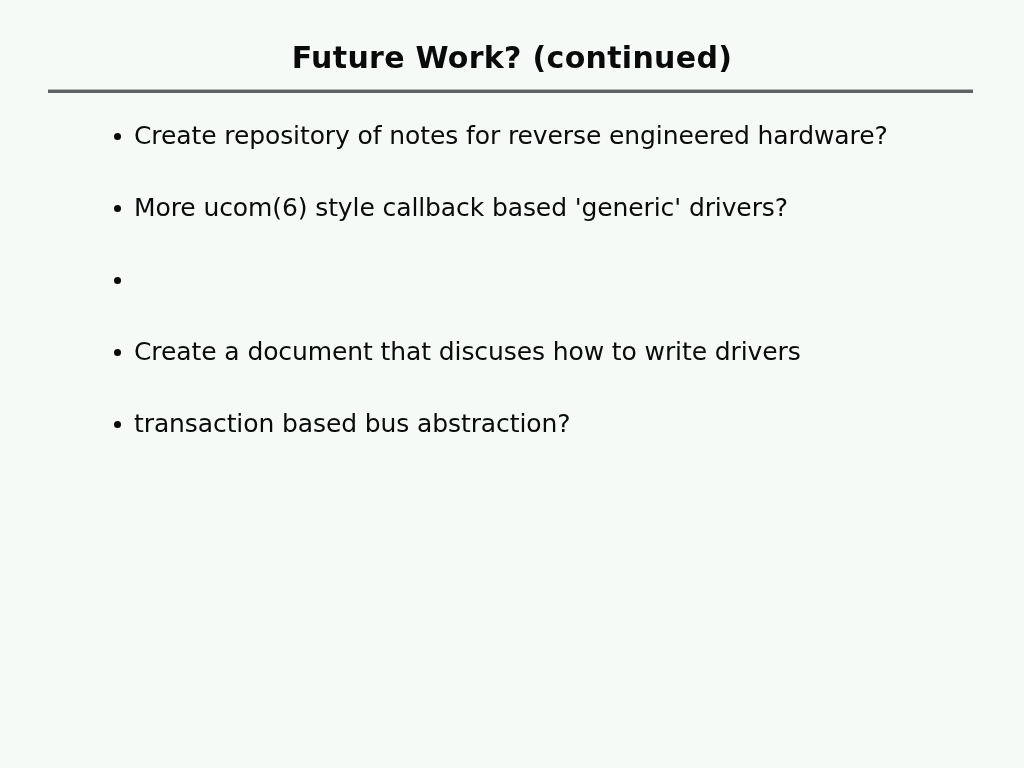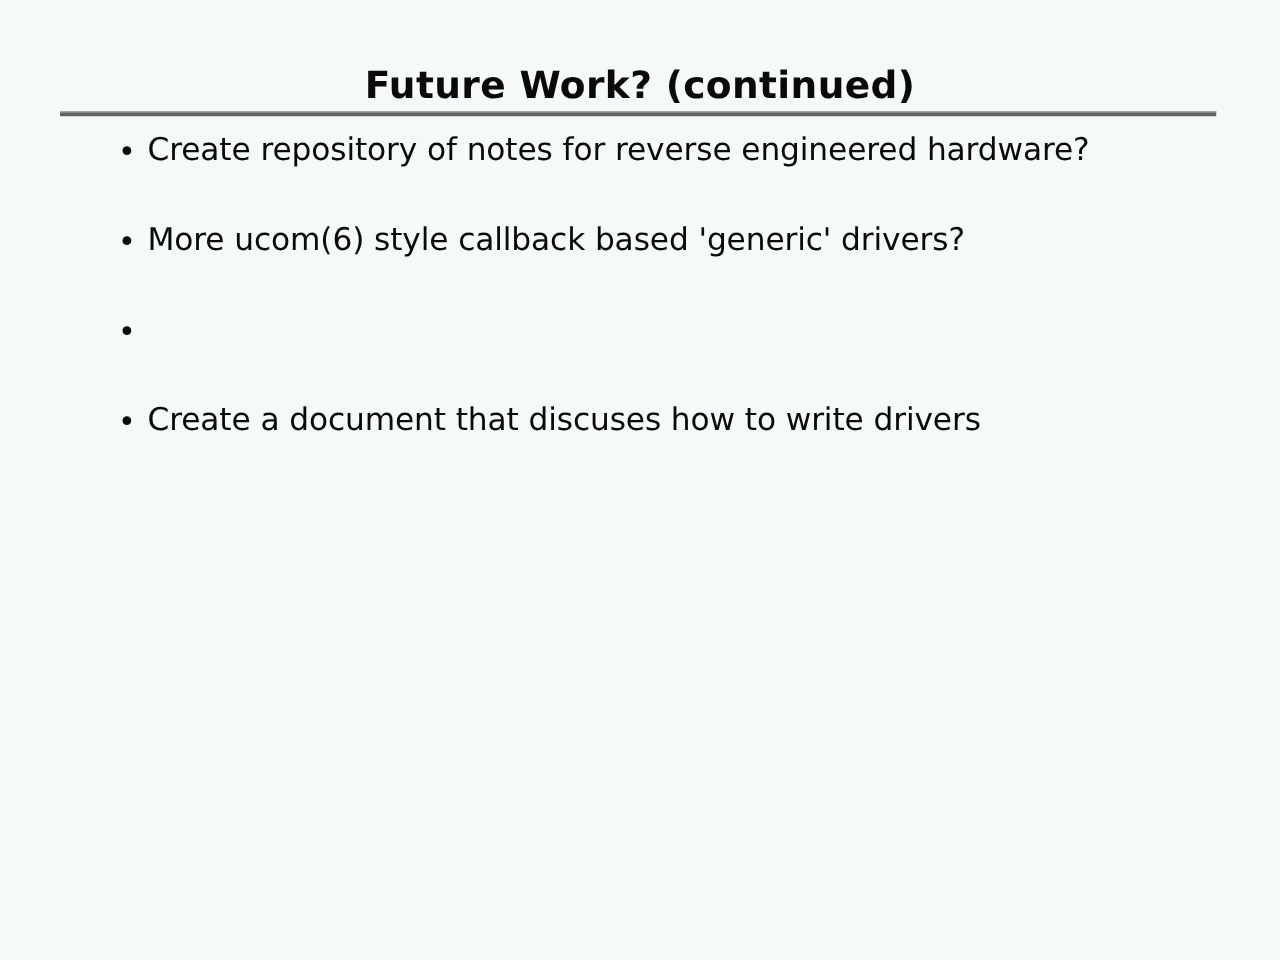--- a/index.html
+++ b/index.html
@@ -17,21 +17,21 @@
   .slide {
     position: relative;
     width: 1024px;
     height: 768px;
     background: #f5faf7;
     box-sizing: border-box;
   }
 
   .slide-title {
     position: absolute;
-    top: 51px;
+    top: 40px;
     left: 0;
     width: 1024px;
     text-align: center;
     font-family: "DejaVu Sans", sans-serif;
     font-size: 30px;
     font-weight: bold;
     color: #0a0a0a;
     letter-spacing: 0.3px;
     line-height: 36px;
     white-space: nowrap;
@@ -46,21 +46,21 @@
     background: #5c6362;
     border-top: 1px solid #aeb5b2;
     box-sizing: border-box;
   }
 
   .bullet-list {
     position: absolute;
     left: 96px;
     top: 104px;
     width: 900px;
-    margin: 0;
+    margin: 16px;
     padding: 0;
     list-style: none;
   }
 
   .bullet-item {
     position: relative;
     height: 72px;
     padding-left: 22px;
     font-family: "DejaVu Sans", sans-serif;
     font-size: 25px;
@@ -111,16 +111,20 @@
       <span class="bullet-marker"></span>
     </li>
 
 
     <li class="bullet-item">
       <span class="bullet-marker"></span>
       <span class="bullet-text">Create a document that discuses how to write drivers</span>
     </li>
 
 
+    <li class="bullet-item">
+      <span class="bullet-marker"></span>
+      <span class="bullet-text">transaction based bus abstraction?</span>
+    </li>
 
   </ul>
 
 </div>
 
 </body></html>

